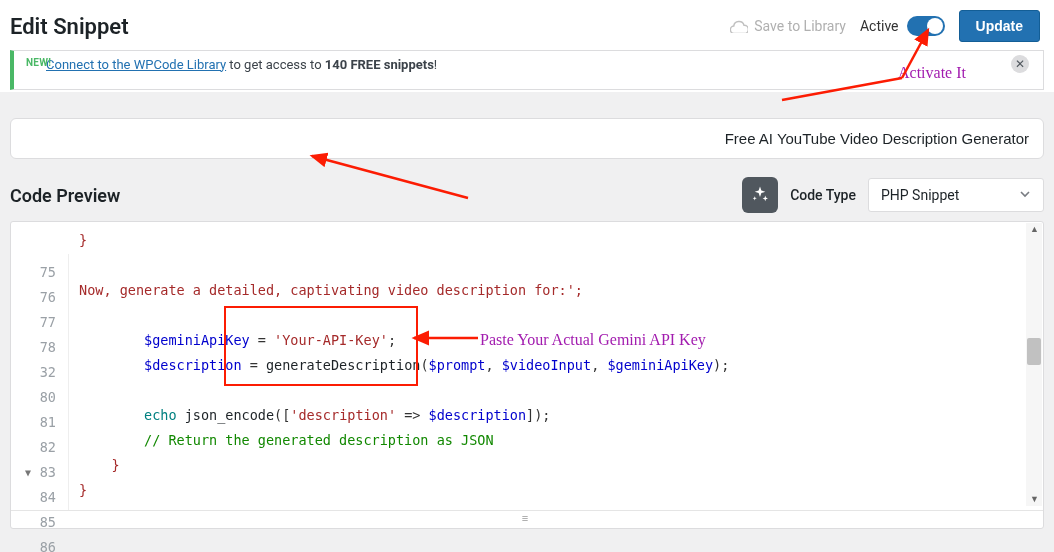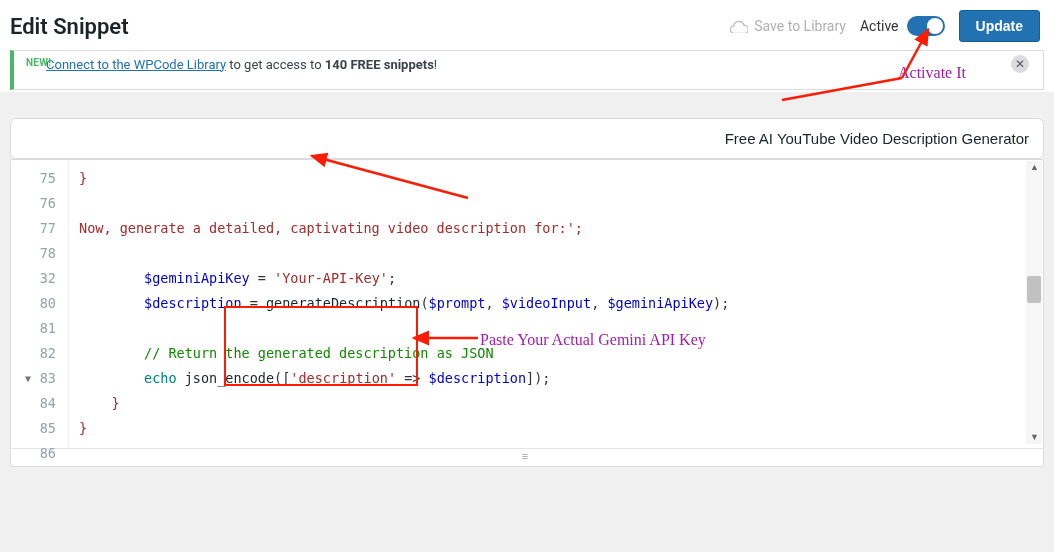--- a/index.html
+++ b/index.html
@@ -25,21 +25,21 @@
     .title-input { width: 100%; border: 1px solid #dcdcde; border-radius: 6px; padding: 11px 14px; font-size: 15px; color: #1d2327; background:#fff;text-align:right; }
     .preview-row { display: flex; align-items: center; justify-content: space-between; padding: 18px 10px 8px 10px; }
     .preview-heading { font-size: 18px; font-weight: 600; color: #1d2327; }
     .codetype-wrap { display: flex; align-items: center; gap: 12px; }
     .ai-btn { width: 36px; height: 36px; background: #50575e; border-radius: 6px; display: flex; align-items:center; justify-content:center; color:#fff; cursor:pointer;}
     .codetype-label { font-size: 14px; color: #1d2327; font-weight:500;}
     .codetype-select { border: 1px solid #dcdcde; border-radius: 3px; background: #fff; padding: 8px 12px; min-width: 176px; display: flex; align-items: center; justify-content: space-between; cursor: pointer; font-size:14px;}
     .chev { color:#787c82; }
     .editor-wrap { margin: 0 10px; background: #fff; border: 1px solid #dcdcde; border-radius: 3px; position: relative; }
     .editor { font-family: "Consolas", "Monaco", monospace; font-size: 13.5px; display: flex; height: 288px; }
-    .gutter { width: 58px; background: #fff; border-right: 1px solid #eee; padding: 6px 6px 6px 0; text-align: right; color: #9aa0a6; }
+    .gutter { width: 58px; background: #fff; border-right: 1px solid #eee; padding: 6px 6px 6px 0; text-align: right; color: #9aa0a6; margin-top: 32px; }
     .gutter div { height: 25px; line-height:25px; padding-right:6px;}
     .fold { position:absolute; left:14px; color:#777; font-size:10px;}
     .code { flex: 1; padding: 6px 10px; position: relative; }
     .code .line { height: 25px; line-height:25px; white-space: pre;}
     .c-brown { color: #a52a2a; }
     .c-blue { color: #0000cd; }
     .c-teal { color: #008080; }
     .c-green { color: #118800; }
     .c-str { color: #a52a2a; }
     .c-punc { color: #333; }
@@ -90,20 +90,41 @@
       <div class="dismiss">
         <span>✕</span>
       </div>
     </div>
   </div>
 
   <div class="title-area">
     <input class="title-input" value="Free AI YouTube Video Description Generator" style="">
   </div>
 
+  <div class="preview-row">
+    <div class="preview-heading">Code Preview</div>
+    <div class="codetype-wrap">
+      <div class="ai-btn">
+        <span>
+          <svg width="18" height="18" viewBox="0 0 24 24" fill="#fff">
+              <path d="M12 2l1.8 5.2L19 9l-5.2 1.8L12 16l-1.8-5.2L5 9l5.2-1.8zM19 14l.9 2.6L22.5 18l-2.6.9L19 21.5l-.9-2.6L15.5 18l2.6-.9zM5 15l.7 2 2 .7-2 .7L5 20.5l-.7-2-2-.7 2-.7z"></path>
+            </svg>
+        </span>
+      </div>
+      <span class="codetype-label">Code Type</span>
+      <div class="codetype-select">
+        <span>PHP Snippet</span>
+        <span class="chev">
+          <svg width="12" height="12" viewBox="0 0 12 12">
+              <path d="M2 4l4 4 4-4" fill="none" stroke="#787c82" stroke-width="1.6"></path>
+            </svg>
+        </span>
+      </div>
+    </div>
+  </div>
 
   <div class="editor-wrap">
     <div class="editor">
       <div class="gutter">
         <div>75</div>
         <div>76</div>
         <div>77</div>
         <div>78</div>
         <div>32</div>
         <div>80</div>
@@ -115,22 +136,22 @@
         <div>86</div>
       </div>
       <div class="code">
         <div class="line"><span class="c-brown">}</span></div>
         <div class="line"></div>
         <div class="line"><span class="c-str">Now, generate a detailed, captivating video description for:';</span></div>
         <div class="line"></div>
         <div class="line">        <span class="c-blue">$geminiApiKey</span><span class="c-punc"> = </span><span class="c-str">'Your-API-Key'</span><span class="c-punc">;</span></div>
         <div class="line">        <span class="c-blue">$description</span><span class="c-punc"> = </span><span class="c-black">generateDescription</span><span class="c-punc">(</span><span class="c-blue">$prompt</span><span class="c-punc">, </span><span class="c-blue">$videoInput</span><span class="c-punc">, </span><span class="c-blue">$geminiApiKey</span><span class="c-punc">);</span></div>
         <div class="line"></div>
+        <div class="line">        <span class="c-teal">echo</span> <span class="c-black">json_encode</span><span class="c-punc">([</span><span class="c-str">'description'</span><span class="c-punc"> =&gt; </span><span class="c-blue">$description</span><span class="c-punc">]);</span></div>
         <div class="line">        <span class="c-green">// Return the generated description as JSON</span></div>
-        <div class="line">        <span class="c-teal">echo</span> <span class="c-black">json_encode</span><span class="c-punc">([</span><span class="c-str">'description'</span><span class="c-punc"> =&gt; </span><span class="c-blue">$description</span><span class="c-punc">]);</span></div>
         <div class="line">    <span class="c-brown">}</span></div>
         <div class="line"><span class="c-brown">}</span></div>
       </div>
     </div>
     <div class="vscrolltrack"></div>
     <span class="arrowup">▲</span>
     <div class="vscrollthumb"></div>
     <span class="arrowdn">▼</span>
     <div class="dragbar">≡</div>
   </div>

